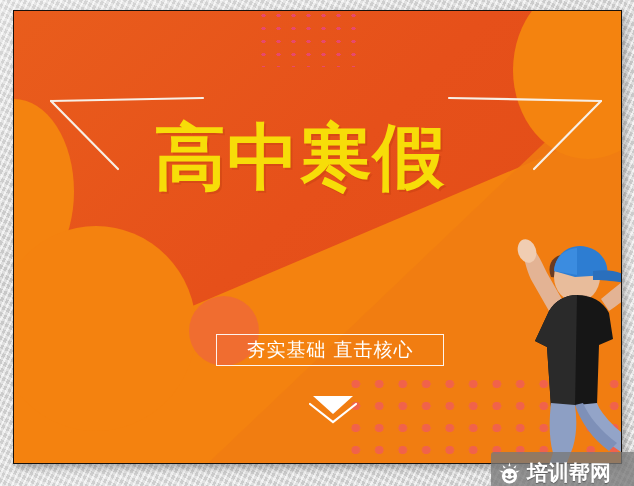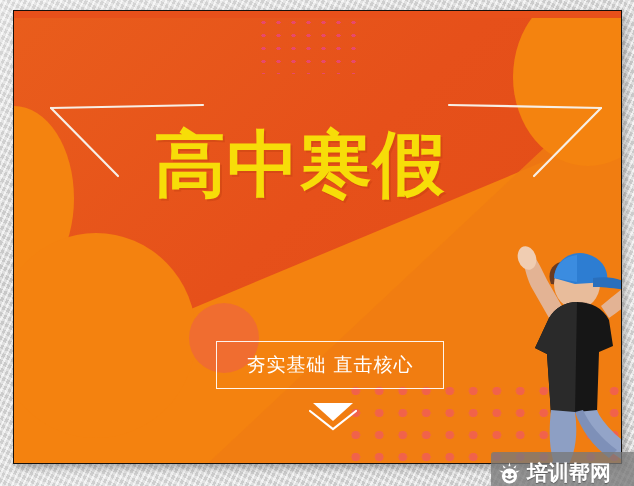--- a/index.html
+++ b/index.html
@@ -21,21 +21,21 @@
 
   
   #poster-frame{
     position:absolute;left:13px;top:10px;width:607px;height:452px;
     border:1.5px solid #15100c;
     box-shadow:3px 4px 7px rgba(0,0,0,.28);
     overflow:hidden;
     background:#e8501a;
   }
   #poster{
-    position:absolute;inset:0;overflow:hidden;margin-top:7px;
+    position:absolute;inset:0;overflow:hidden;
   }
 
   
   .bg-base{
     position:absolute;inset:0;
     background:linear-gradient(135deg,#e95d1c 0%,#e6501a 45%,#e14c16 100%);
   }
 
   
   .circle{position:absolute;border-radius:50%;}
@@ -93,21 +93,21 @@
     color:#f6efe4;
     letter-spacing:4px;
     font-family:"DejaVu Sans","Liberation Sans",sans-serif;
     text-shadow:2px 2px 0 rgba(150,40,0,.12);
     white-space:nowrap;
   }
 
   
   #subtitle-box{
     position:absolute;left:202px;top:323px;
-    width:228px;height:48px;
+    width:228px;height:32px;
     border:1.4px solid rgba(255,255,255,.92);
     display:flex;align-items:center;justify-content:center;
     box-sizing:border-box;
   }
   #subtitle-text{
     color:#ffffff;font-size:19px;font-weight:400;letter-spacing:1px;
     font-family:"DejaVu Sans","Liberation Sans",sans-serif;
     white-space:nowrap;
   }
 

